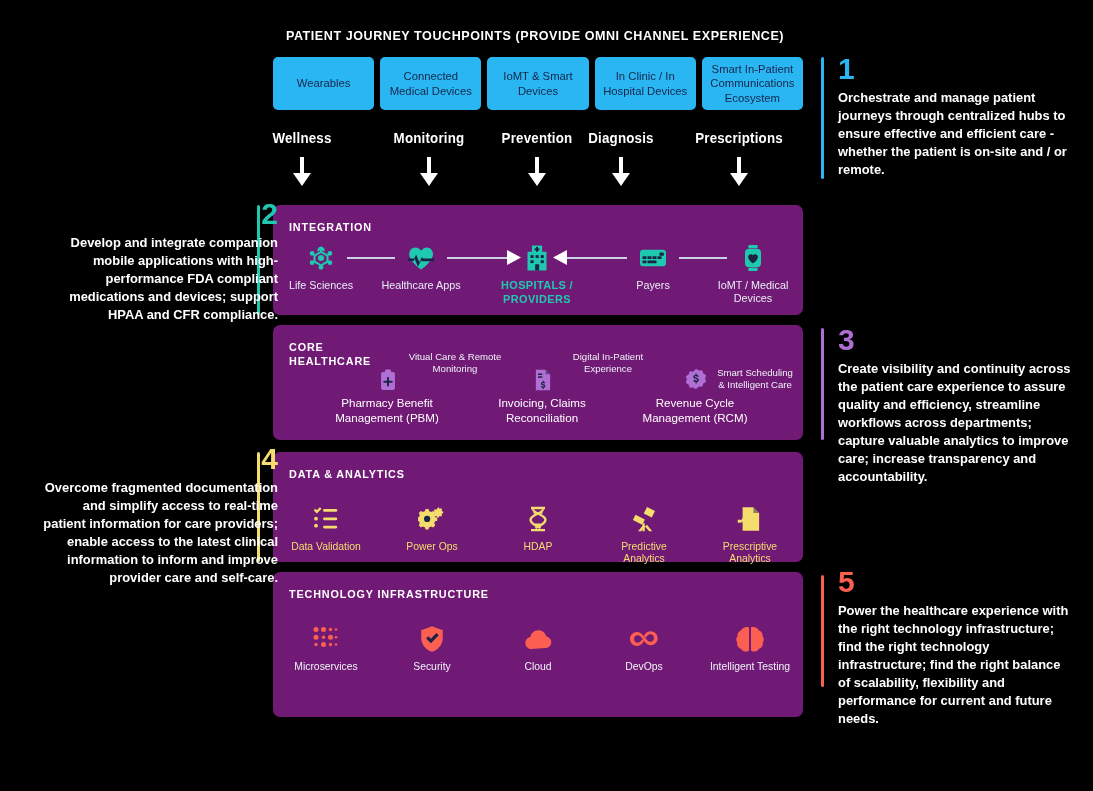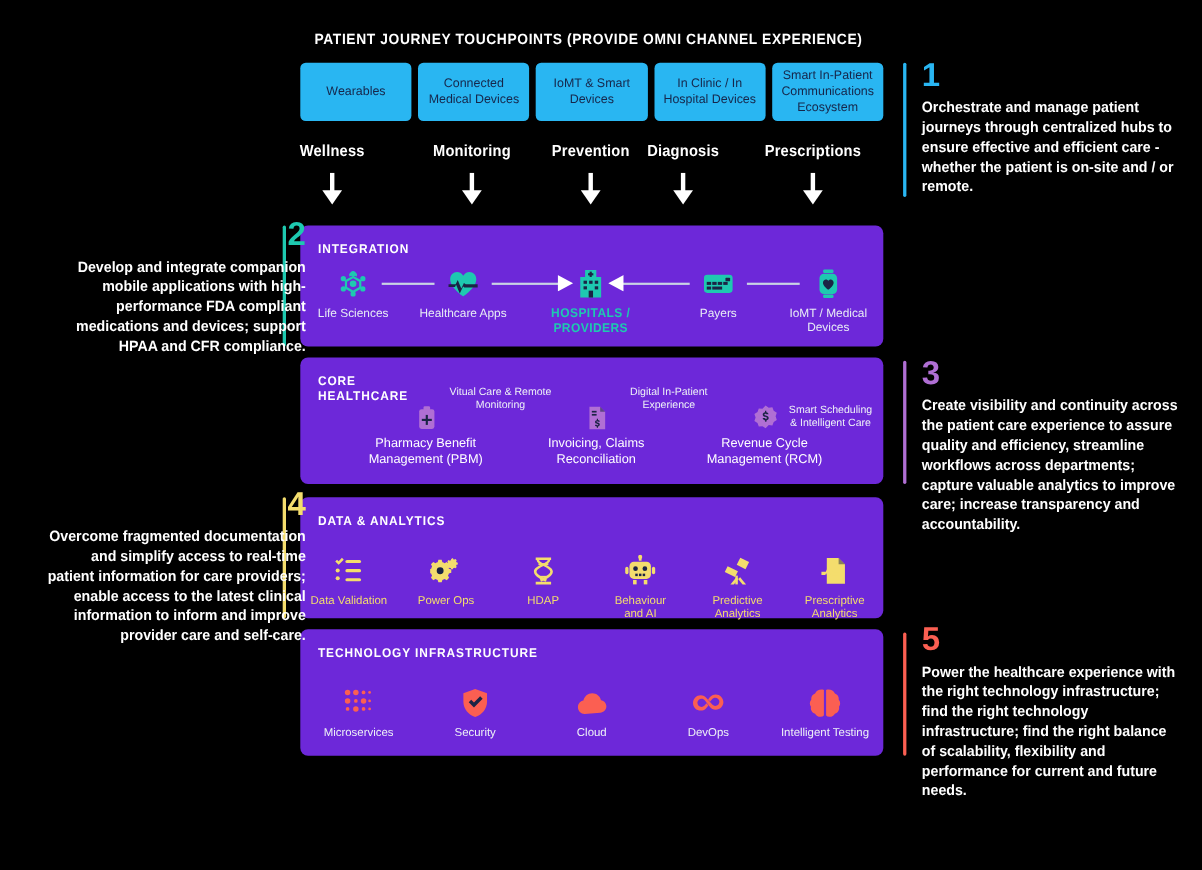--- a/index.html
+++ b/index.html
@@ -29,31 +29,31 @@
   .stage{ position:absolute; top:0; text-align:center; }
   .stage-label{
     font-size:14.5px; font-weight:bold; letter-spacing:.2px; white-space:nowrap;
     transform:scaleX(.92); transform-origin:center top;
   }
   .stage-arrow{ margin:11px auto 0; width:22px; }
 
   
   .row-card{
     position:absolute; left:273px; width:530px;
-    background:#6d28d9; border-radius:7px;
+    background:#701a75; border-radius:7px;
   }
   .row-title{
     position:absolute; left:16px; top:15px;
     font-size:11.5px; font-weight:bold; letter-spacing:.9px; line-height:1.25;
     transform:scaleX(.94); transform-origin:left top;
   }
   #row-integration{ top:205px; height:110px; }
   #row-core{        top:325px; height:115px; }
   #row-data{        top:452px; height:110px; }
-  #row-tech{        top:572px; height:115px; }
+  #row-tech{        top:572px; height:145px; }
 
   
   .accent-bar{ position:absolute; width:3px; border-radius:2px; }
 
   
   #integration-chain{ position:absolute; left:0; top:0; width:638px; height:110px; }
   .int-node{ position:absolute; top:36px; width:96px; text-align:center; }
   .int-node .ico{ height:34px; display:flex; align-items:center; justify-content:center; }
   .int-node .lbl{ margin-top:4px; font-size:10.8px; line-height:1.2; color:#e8ecf5; }
   .int-node.center .lbl{
@@ -300,39 +300,20 @@
         <div class="ico">
           <svg width="30" height="30" viewBox="0 0 24 24" fill="#f4dd6d">
             <path d="M6.4 2.2h11.2v1.9H6.4zM6.4 19.9h11.2v1.9H6.4z"></path>
             <path d="M7 4.1c0 3.3 10 5.5 10 8.4 0 2.4-4.6 4.1-7.6 5.7l1 1.7c3.4-1.8 8.5-3.8 8.5-7.4 0-4.3-10-6.1-10-8.4z"></path>
             <path d="M17 4.1c0 3.3-10 5.5-10 8.4 0 2.4 4.6 4.1 7.6 5.7l-1 1.7c-3.4-1.8-8.5-3.8-8.5-7.4 0-4.3 10-6.1 10-8.4z"></path>
             <rect x="8.4" y="6.4" width="7.2" height="1.4"></rect>
             <rect x="9.5" y="15.6" width="5" height="1.4"></rect>
           </svg>
         </div>
         <div class="lbl">HDAP</div>
-      </div>
-      <div class="icon-cell">
-        <div class="ico">
-          <svg width="30" height="30" viewBox="0 0 24 24" fill="#f4dd6d">
-            <rect x="11" y="1.4" width="2" height="3.2"></rect>
-            <circle cx="12" cy="1.8" r="1.5"></circle>
-            <rect x="4.2" y="5.4" width="15.6" height="12.4" rx="3.2"></rect>
-            <rect x="1.1" y="9" width="2.4" height="5.4" rx="1.2"></rect>
-            <rect x="20.5" y="9" width="2.4" height="5.4" rx="1.2"></rect>
-            <circle cx="8.6" cy="10.4" r="1.7" fill="#1b2445"></circle>
-            <circle cx="15.4" cy="10.4" r="1.7" fill="#1b2445"></circle>
-            <rect x="8.4" y="14" width="1.8" height="1.8" fill="#1b2445"></rect>
-            <rect x="11.1" y="14" width="1.8" height="1.8" fill="#1b2445"></rect>
-            <rect x="13.8" y="14" width="1.8" height="1.8" fill="#1b2445"></rect>
-            <rect x="6.8" y="18.6" width="2.6" height="3.2"></rect>
-            <rect x="14.6" y="18.6" width="2.6" height="3.2"></rect>
-          </svg>
-        </div>
-        <div class="lbl">Behaviour<br>and AI</div>
       </div>
       <div class="icon-cell">
         <div class="ico">
           <svg width="30" height="30" viewBox="0 0 24 24" fill="#f4dd6d">
             <path d="M14.4 2.4l6.4 3.2-2.6 5.2-6.4-3.2z"></path>
             <path d="M5.2 8.6l7.5 3.7-2.1 4.2-7.5-3.7z"></path>
             <rect x="10.8" y="15.4" width="1.8" height="6.4"></rect>
             <path d="M7.2 21.8l4.3-5.1 1.5 1.2-3.3 3.9z"></path>
             <path d="M12.8 17.9l1.5-1.2 4.3 5.1h-2.5z"></path>
           </svg>

